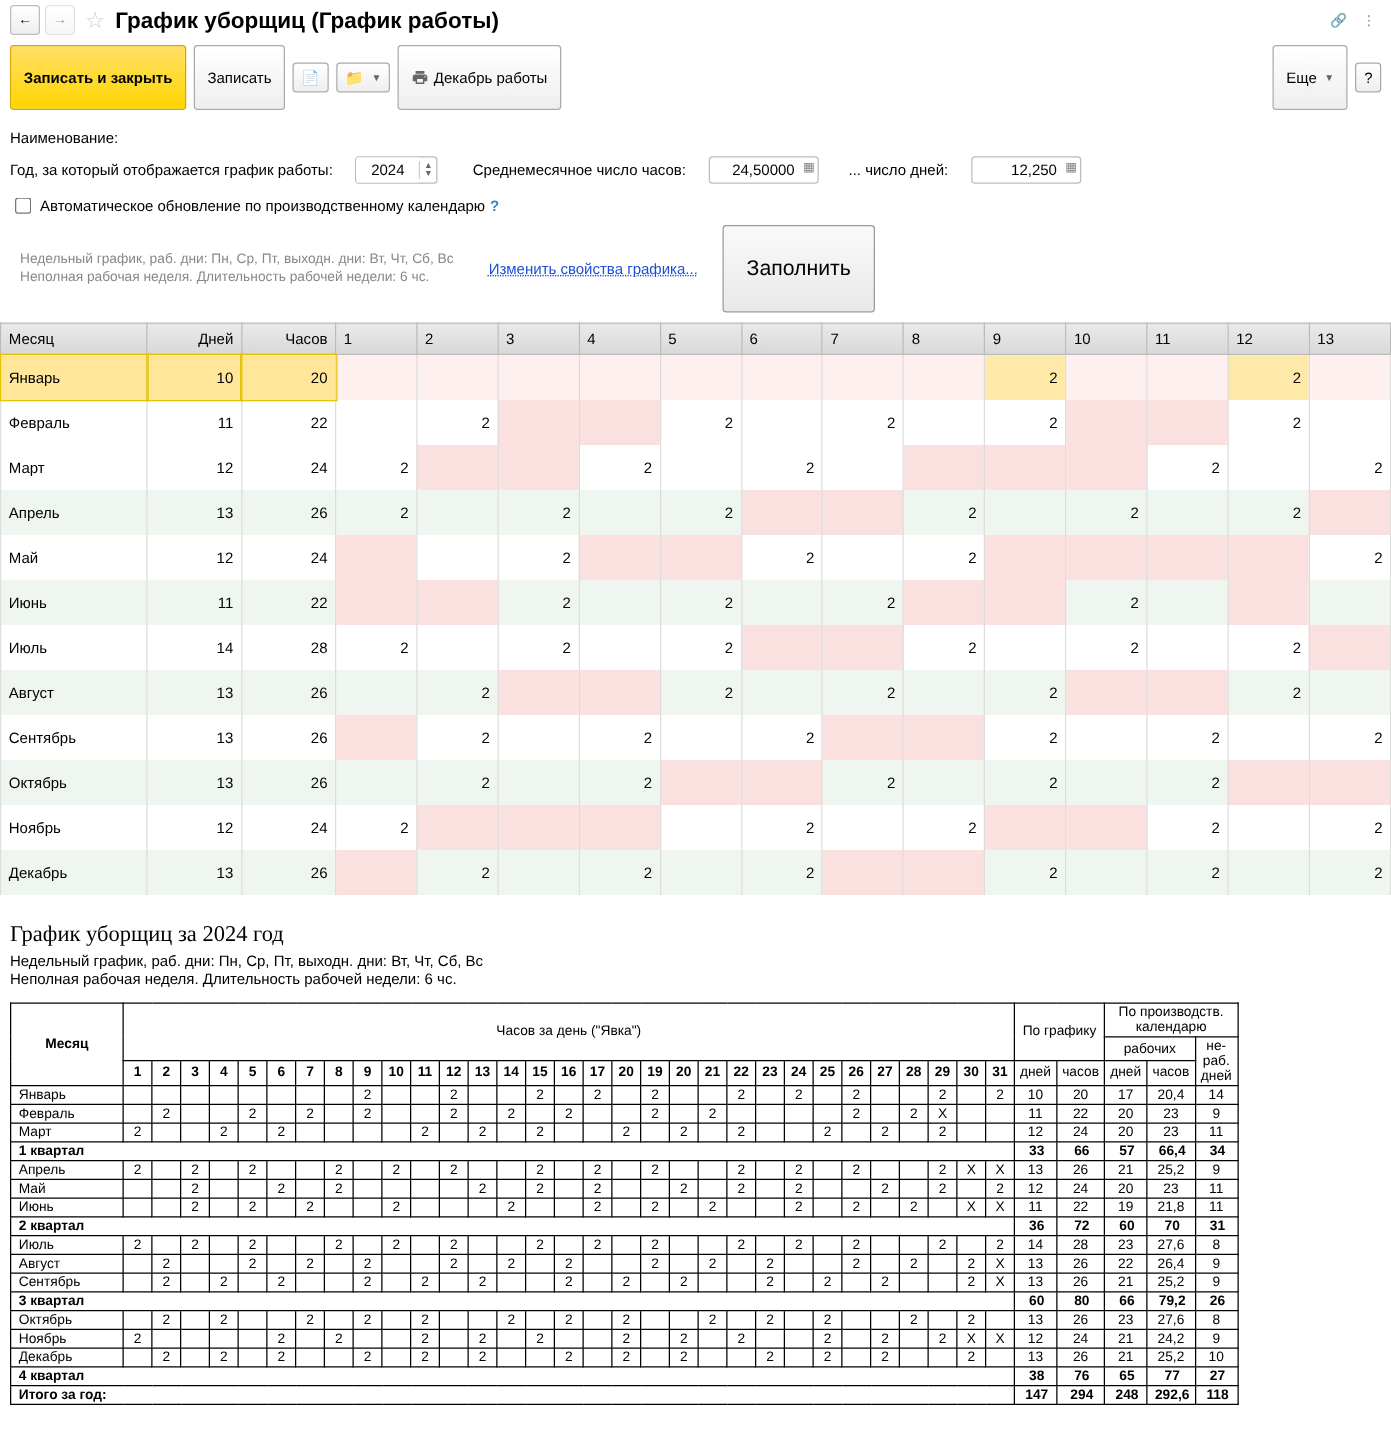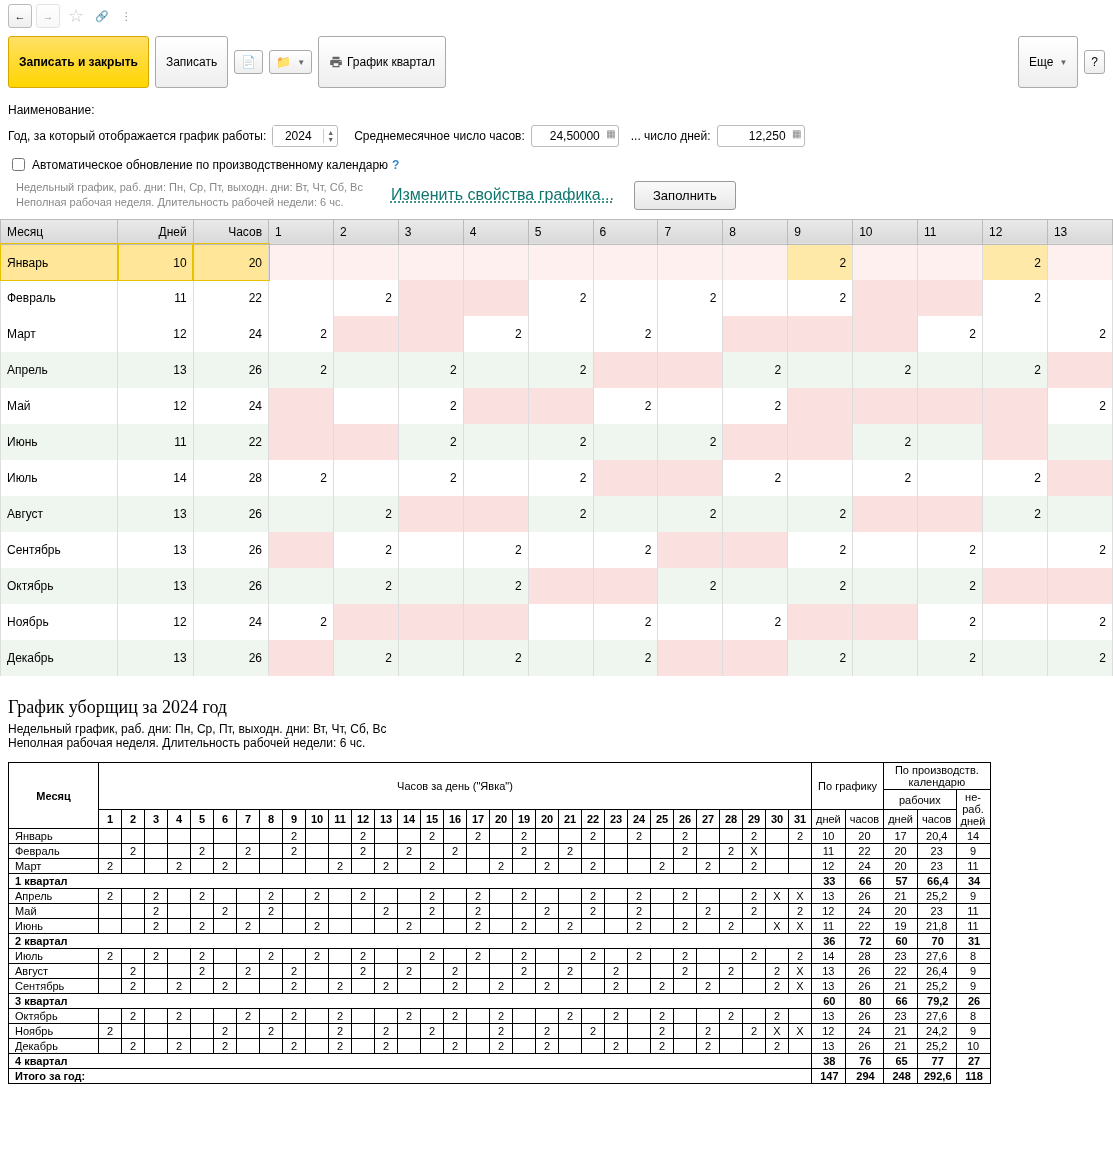--- a/index.html
+++ b/index.html
@@ -8,34 +8,34 @@
   .header { display: flex; align-items: center; padding: 4px 8px; gap: 4px; }
   .nav-btn { width: 24px; height: 24px; border: 1px solid #bbb; border-radius: 3px; background: linear-gradient(#fff,#eee); display: flex; align-items: center; justify-content: center; cursor: pointer; }
   .nav-btn.disabled { opacity: 0.4; }
   .star { color: #ccc; font-size: 18px; padding: 0 4px; }
   .title { font-size: 18px; font-weight: bold; flex: 1; }
   .icon-btn { width: 20px; height: 20px; display:flex; align-items:center; justify-content:center; color:#888; cursor:pointer; }
   .toolbar { display: flex; align-items: center; padding: 4px 8px 10px 8px; gap: 6px; border-bottom: 1px solid transparent; }
   .btn { padding: 18px 10px; border: 1px solid #aaa; border-radius: 3px; background: linear-gradient(#fff,#eee); font-size: 12px; cursor: pointer; display:flex; align-items:center; gap:4px; }
   .btn-yellow { background: linear-gradient(#ffe066,#ffd500); border-color: #d4a800; font-weight: bold; }
   .btn-small { padding: 4px 6px; }
-  .form-row { display: flex; align-items: center; padding: 4px 8px; gap: 6px; font-size: 12px; }
+  .form-row { display: flex; align-items: center; padding: 4px 8px; gap: 18px; font-size: 12px; }
   .text-input { border: 1px solid #bbb; padding: 3px 5px; font-size: 12px; background:#fff; border-radius:2px; }
   .spin-input { display:flex; align-items:center; border:1px solid #bbb; border-radius:3px; background:#fff; }
   .spin-input input { border:none; width:50px; text-align:center; font-size:12px; padding:3px; }
   .spin-input .spinner { display:flex; flex-direction:column; border-left:1px solid #ccc; font-size:7px; color:#666; }
   .spin-input .spinner span { padding:0 3px; line-height:7px; cursor:pointer; }
   .num-input { border:1px solid #bbb; padding:3px 18px 3px 5px; text-align:right; font-size:12px; width:88px; background:#fff; border-radius:3px; position:relative; }
   .num-wrap { position:relative; display:inline-block; }
   .num-wrap .calc { position:absolute; right:3px; top:3px; font-size:10px; color:#888; }
   .checkbox-row { display:flex; align-items:center; padding:4px 8px; font-size:12px; gap:4px; }
   .hint { color:#888; font-size:11px; padding:0 8px; line-height:1.4; }
   .hint-row { display:flex; align-items:center; gap:20px; padding:2px 8px 8px 8px; }
-  .link { color:#0f766e; text-decoration: underline dotted; cursor:pointer; font-size:16px; }
-  .btn-fill { padding:6px 18px; border:1px solid #999; border-radius:3px; background:linear-gradient(#fafafa,#e8e8e8); font-size:13px; }
+  .link { color:#1d4ed8; text-decoration: underline dotted; cursor:pointer; font-size:12px; }
+  .btn-fill { padding:24px 18px; border:1px solid #999; border-radius:3px; background:linear-gradient(#fafafa,#e8e8e8); font-size:17px; }
   .q-mark { color:#3388cc; font-weight:bold; font-size:12px; cursor:pointer; }
 
   table.cal { border-collapse:collapse; width:100%; font-size:12px; }
   table.cal th { background:linear-gradient(#eaeaea,#d8d8d8); border:1px solid #bbb; padding:5px 6px; text-align:left; font-weight:normal; font-size:12px; }
   table.cal td { border-left:1px solid #ddd; border-right:1px solid #ddd; padding:6px; height:36px; vertical-align:middle; font-size:12px; }
   table.cal td.mon { width:110px; }
   table.cal td.num { text-align:right; }
   table.cal tr.evenr td { background:#eff5ef; }
   table.cal td.weekend { background:#fbe0e0; }
   table.cal tr.evenr td.weekend { background:#fbe0e0; }
@@ -59,39 +59,40 @@
   svg.print-svg { width:14px; height:14px; }
 </style>
 </head>
 <body>
 
 <div class="window">
   <div class="header">
     <div class="nav-btn">←</div>
     <div class="nav-btn disabled">→</div>
     <span class="star">☆</span>
+    <span class="title">График уборщиц (График работы)</span>
     <span class="icon-btn">🔗</span>
     <span class="icon-btn">⋮</span>
   </div>
 
   <div class="toolbar">
     <button class="btn btn-yellow">Записать и закрыть</button>
     <button class="btn">Записать</button>
     <button class="btn btn-small">
         <span>📄</span>
       </button>
     <button class="btn btn-small">
         <span>📁</span>
         <span class="arrow-dn">▼</span>
       </button>
     <button class="btn">
       <svg class="print-svg" viewBox="0 0 24 24">
           <path fill="#666" d="M19 8H5c-1.66 0-3 1.34-3 3v6h4v4h12v-4h4v-6c0-1.66-1.34-3-3-3M16 19H8v-5h8v5M19 12c-.55 0-1-.45-1-1s.45-1 1-1 1 .45 1 1-.45 1-1 1M18 3H6v4h12V3z"></path>
         </svg>
-      <span>График квартал</span>
+      <span>Декабрь работы</span>
     </button>
     <div style="flex:1"></div>
     <button class="btn">
         <span>Еще</span>
         <span class="arrow-dn">▼</span>
       </button>
     <button class="btn btn-small">?</button>
   </div>
 
   <div class="form-row">

